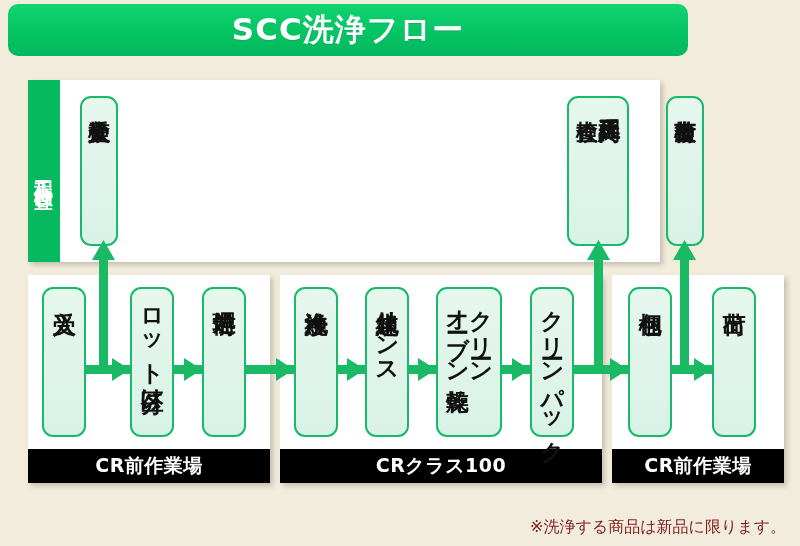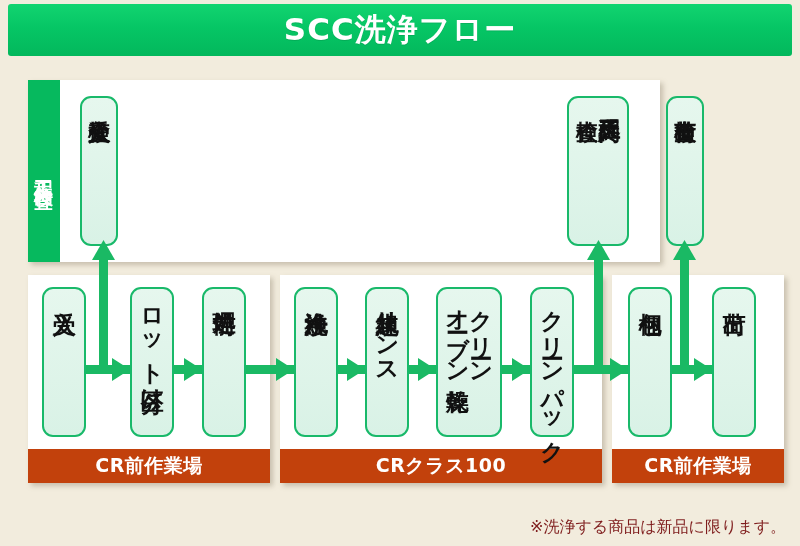--- a/index.html
+++ b/index.html
@@ -7,23 +7,23 @@
     width:800px;height:546px;
     background:#f2ecdd;
     font-family:"DejaVu Sans","Liberation Sans",sans-serif;
     overflow:hidden;
     position:relative;
   }
   #stage{position:absolute;left:0;top:0;width:800px;height:546px;}
 
   
   .header{
-    position:absolute;left:8px;top:4px;width:784px;height:52px;
+    position:absolute;left:8px;top:4px;width:680px;height:52px;
     background:linear-gradient(180deg,#12d470 0%,#06c665 45%,#03b85c 100%);
-    border-radius:3px;
+    border-radius:10px;
     display:flex;align-items:center;justify-content:center;
   }
   .header-title{
     color:#ffffff;font-size:31px;font-weight:bold;letter-spacing:1px;
     text-shadow:0 1px 0 rgba(0,0,0,.10);
     white-space:nowrap;
   }
 
   
   .insp-panel{
@@ -79,21 +79,21 @@
 
   
   .card{
     position:absolute;top:275px;
     background:#ffffff;
     box-shadow:3px 3px 5px rgba(120,110,85,.35);
   }
   .card-body{position:relative;width:100%;height:174px;}
   .card-foot{
     position:absolute;left:0;bottom:0;width:100%;height:34px;
-    background:#c2410c;
+    background:#000000;
     display:flex;align-items:center;justify-content:center;
   }
   .card-foot-label{
     color:#ffffff;font-size:19px;font-weight:bold;letter-spacing:.5px;
     white-space:nowrap;
   }
 
   
   .arrow-h{position:absolute;}
 

